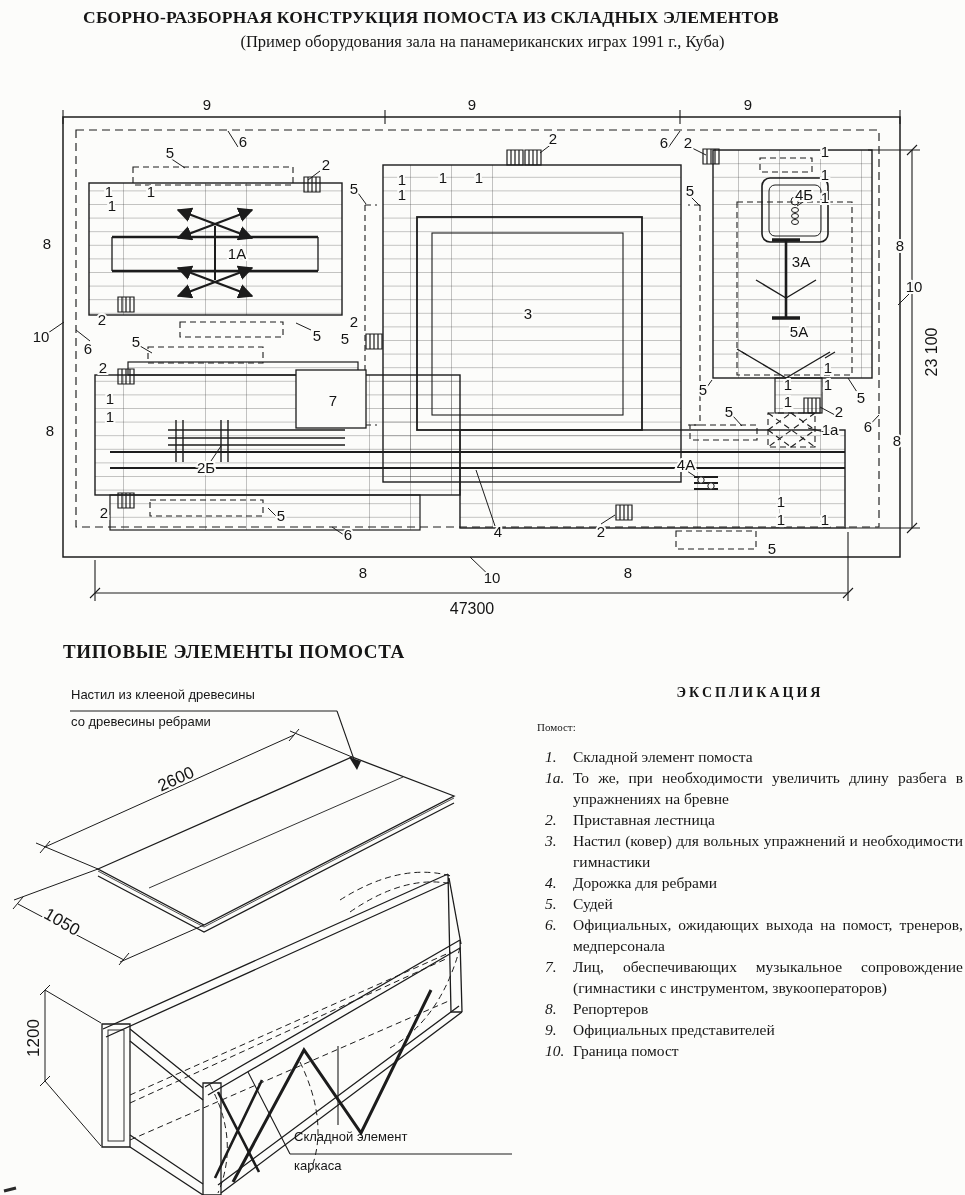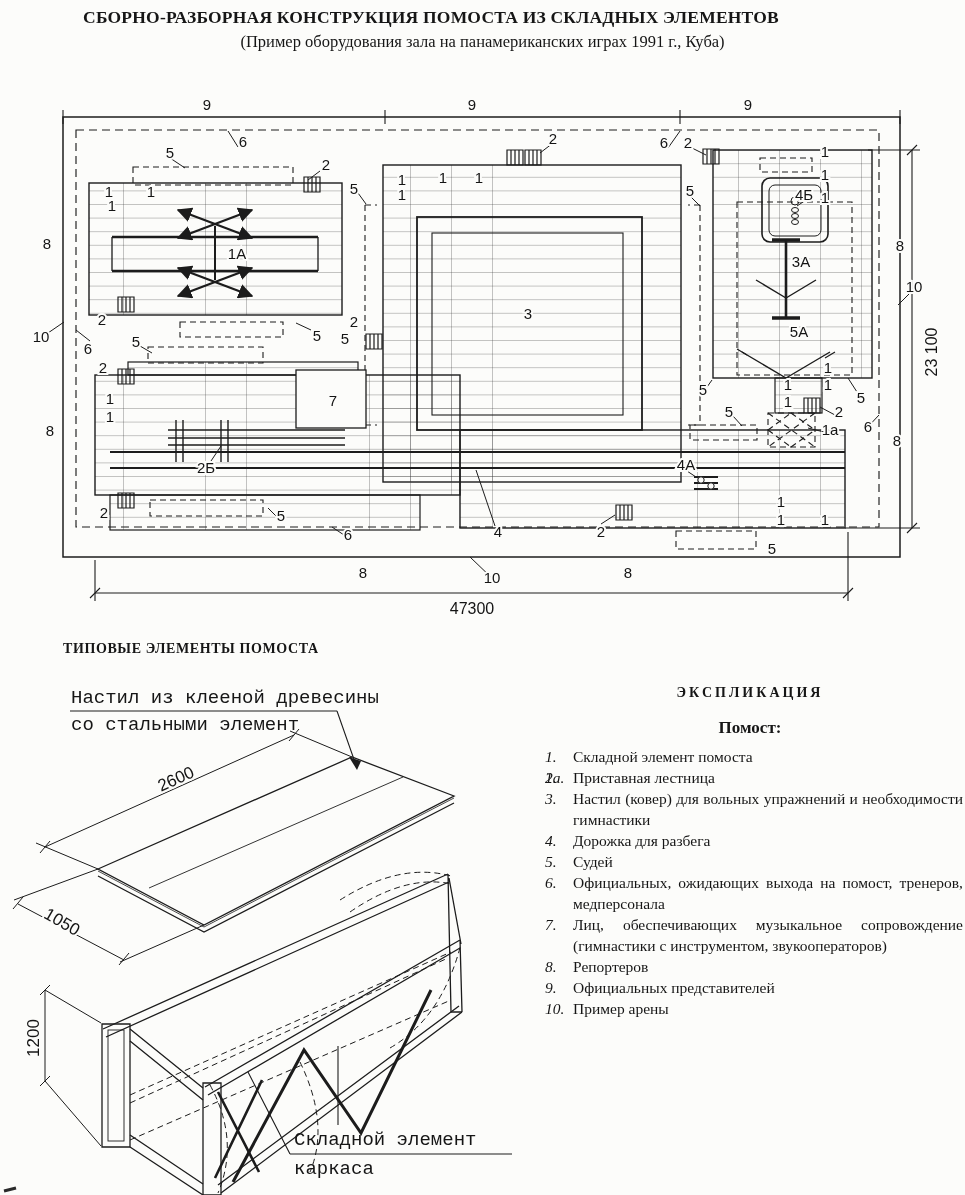--- a/index.html
+++ b/index.html
@@ -3,27 +3,27 @@
 <meta charset="utf-8">
 <style>
   html,body{margin:0;padding:0;}
   body{width:965px;height:1195px;position:relative;background:#fcfcfa;color:#161616;
        font-family:"Liberation Serif",serif;overflow:hidden;}
   svg{position:absolute;left:0;top:0;z-index:1;}
   .txt{position:absolute;z-index:2;}
   .title{top:7px;left:0;width:862px;text-align:center;font-weight:bold;
          font-size:17.5px;line-height:1.25;letter-spacing:.2px;}
   .subtitle{top:32px;left:0;width:965px;text-align:center;font-size:16.5px;}
-  .sec-head{top:641px;left:63px;font-weight:bold;font-size:14px;letter-spacing:.6px;}
-  .callout{font-family:Liberation Mono, monospace;font-size:19px;white-space:nowrap;}
+  .sec-head{top:641px;left:63px;font-weight:bold;font-size:19px;letter-spacing:.6px;}
+  .callout{font-family:Liberation Sans, sans-serif;font-size:13px;white-space:nowrap;}
   #co-d1{top:687px;left:71px;} #co-d2{top:714px;left:71px;}
   #co-f1{top:1129px;left:294px;} #co-f2{top:1158px;left:294px;}
   .legend{top:682px;left:537px;width:426px;font-size:15.5px;line-height:21px;}
   .legend-title{text-align:center;font-weight:bold;font-size:14px;letter-spacing:3px;margin-bottom:4px;}
-  .group-heading{text-align:center;font-weight:bold;font-size:17px;margin:14px 0 8px;}
+  .group-heading{font-weight:normal;font-size:11px;margin:14px 0 8px;}
   .group + .group .group-heading{margin-top:46px;}
   .li{position:relative;padding-left:36px;text-align:justify;}
   .num{position:absolute;left:8px;font-style:italic;}
 </style>
 </head>
 <body>
 
 <svg width="965" height="1195" viewBox="0 0 965 1195">
   <defs>
     <pattern id="gp" width="41" height="13.6" patternUnits="userSpaceOnUse">
@@ -269,37 +269,37 @@
       <text x="62" y="922" dominant-baseline="central" transform="rotate(30 62 922)" font-size="17">1050</text>
       <text x="33" y="1038" dominant-baseline="central" transform="rotate(-90 33 1038)" font-size="17">1200</text>
     </g>
 </svg>
 
 <div class="txt title">СБОРНО-РАЗБОРНАЯ КОНСТРУКЦИЯ ПОМОСТА ИЗ СКЛАДНЫХ ЭЛЕМЕНТОВ</div>
 <div class="txt subtitle">(Пример оборудования зала на панамериканских играх 1991 г., Куба)</div>
 <div class="txt sec-head">ТИПОВЫЕ ЭЛЕМЕНТЫ ПОМОСТА</div>
 
 <div class="txt callout" id="co-d1">Настил из клееной древесины</div>
-<div class="txt callout" id="co-d2">со стальными элемент</div>
+<div class="txt callout" id="co-d2">со древесины ребрами</div>
 <div class="txt callout" id="co-f1">Складной элемент</div>
 <div class="txt callout" id="co-f2">каркаса</div>
 
 <div class="txt legend">
   <div class="legend-title">ЭКСПЛИКАЦИЯ</div>
   <div id="legend-groups">
       <div class="group">
         <div class="group-heading">Помост:</div>
         <div class="li"><span class="num">1.</span><span>Складной элемент помоста</span></div>
-        <div class="li"><span class="num">1а.</span></div>
+        <div class="li"><span class="num">1а.</span><span>То же, при необходимости увеличить длину разбега в упражнениях на бревне</span></div>
         <div class="li"><span class="num">2.</span><span>Приставная лестница</span></div>
         <div class="li"><span class="num">3.</span><span>Настил (ковер) для вольных упражнений и необходимости гимнастики</span></div>
-        <div class="li"><span class="num">4.</span><span>Дорожка для разбега</span></div>
+        <div class="li"><span class="num">4.</span><span>Дорожка для ребрами</span></div>
       </div>
       <div class="group">
         <div class="li"><span class="num">5.</span><span>Судей</span></div>
         <div class="li"><span class="num">6.</span><span>Официальных, ожидающих выхода на помост, тренеров, медперсонала</span></div>
         <div class="li"><span class="num">7.</span><span>Лиц, обеспечивающих музыкальное сопровождение (гимнастики с инструментом, звукооператоров)</span></div>
         <div class="li"><span class="num">8.</span><span>Репортеров</span></div>
         <div class="li"><span class="num">9.</span><span>Официальных представителей</span></div>
-        <div class="li"><span class="num">10.</span><span>Пример арены</span></div>
+        <div class="li"><span class="num">10.</span><span>Граница помост</span></div>
       </div>
     </div>
 </div>
 
 </body></html>

